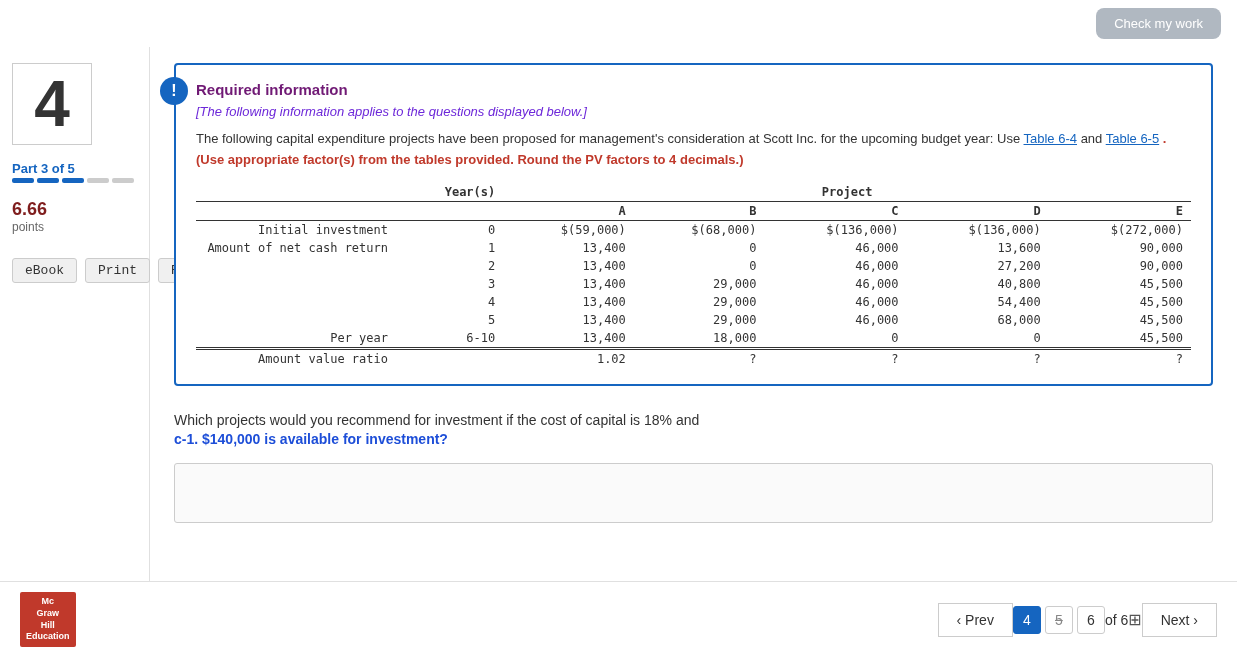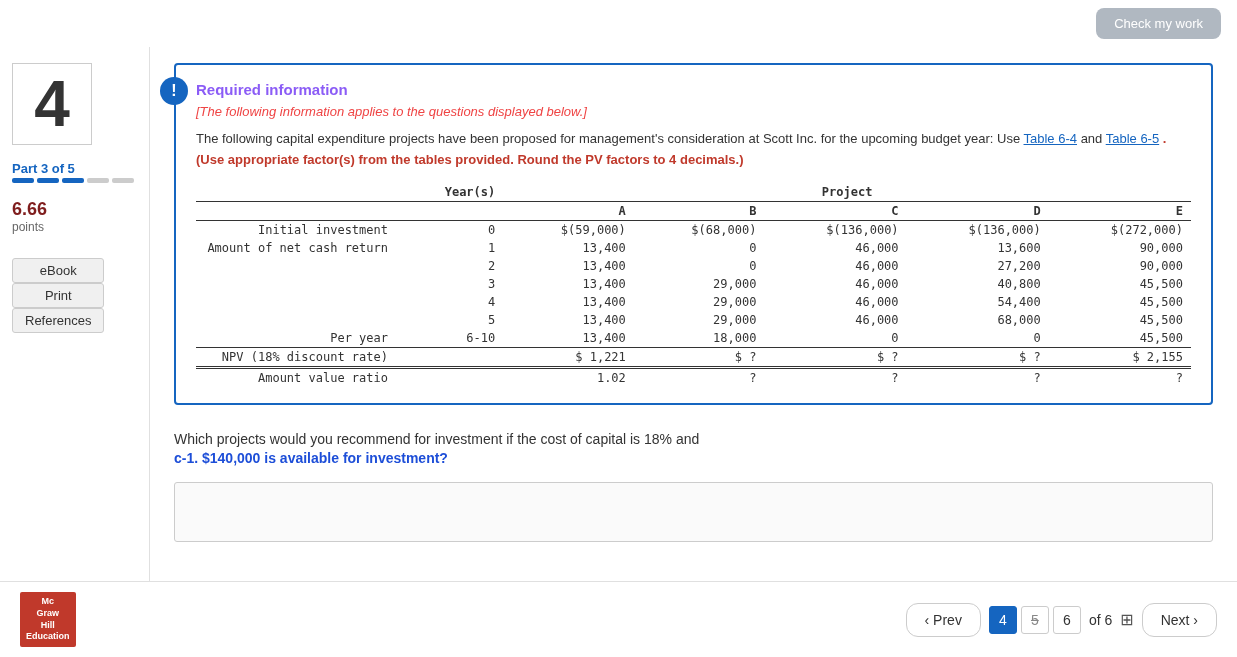--- a/index.html
+++ b/index.html
@@ -26,43 +26,43 @@
     .question-number {
       font-size: 64px; font-weight: bold; color: #333; line-height: 1;
       border: 1px solid #ccc; width: 80px; text-align: center; padding: 8px;
     }
     .part-label { font-size: 13px; color: #1565c0; font-weight: bold; }
     .part-progress { display: flex; gap: 3px; margin-top: 2px; }
     .progress-dot { width: 22px; height: 5px; background: #1565c0; border-radius: 2px; }
     .progress-dot.inactive { background: #ccc; }
     .points-value { font-size: 18px; font-weight: bold; color: #7f1d1d; }
     .points-label { font-size: 12px; color: #666; }
-    .sidebar-links { display: flex; flex-direction: column; gap: 0; margin-top: 8px; }
+    .sidebar-links { display: flex; gap: 8px; margin-top: 8px; font-family: Liberation Mono, monospace; }
     .sidebar-link {
       font-size: 13px; color: #333; background: #f0f0f0;
       border: 1px solid #ccc; border-radius: 3px; padding: 4px 12px;
       cursor: pointer; text-align: center; text-decoration: none;
     }
 
     
     .content-area { flex: 1; padding: 16px 24px; overflow-y: auto; }
 
     
     .info-box {
       border: 2px solid #1565c0; border-radius: 4px;
       padding: 16px 20px; background: #fff; position: relative; margin-bottom: 24px;
     }
     .info-icon {
       position: absolute; left: -16px; top: 12px;
       width: 28px; height: 28px; background: #1565c0; border-radius: 50%;
       display: flex; align-items: center; justify-content: center;
       color: #fff; font-weight: bold; font-size: 16px;
     }
-    .required-info-title { color: #8b5cf6; font-weight: bold; font-size: 15px; margin-bottom: 6px; }
-    .info-subtitle { font-style: italic; font-size: 13px; color: #ef4444; margin-bottom: 10px; }
+    .required-info-title { color: #701a75; font-weight: bold; font-size: 15px; margin-bottom: 6px; }
+    .info-subtitle { font-style: italic; font-size: 13px; color: #6d28d9; margin-bottom: 10px; }
     .info-text { font-size: 13px; line-height: 1.6; color: #333; }
     .info-text a { color: #1565c0; text-decoration: underline; cursor: pointer; }
     .info-text .bold-red { color: #c0392b; font-weight: bold; }
 
     
     .project-table {
       width: 100%; border-collapse: collapse; font-family: monospace; font-size: 12px;
       margin-top: 12px;
     }
     .project-table th, .project-table td {
@@ -79,31 +79,31 @@
     .question-text { font-size: 14px; color: #333; line-height: 1.5; }
     .question-sub { font-size: 14px; font-weight: bold; color: #1d4ed8; margin-bottom: 16px; }
 
     
     .answer-area { min-height: 60px; border: 1px solid #ccc; border-radius: 3px; padding: 10px; background: #fafafa; }
 
     
     .bottom-bar {
       display: flex; align-items: center; justify-content: center;
       padding: 10px 20px; border-top: 1px solid #e0e0e0;
-      background: #fff; gap: 8px;
+      background: #fff; gap: 0;
     }
     .mcgraw-logo {
       display: flex; flex-direction: column; align-items: center;
       background: #c0392b; color: #fff; font-size: 9px; font-weight: bold;
       padding: 4px 6px; border-radius: 2px; line-height: 1.3;
       margin-right: auto;
     }
     .nav-btn {
       background: #fff; border: 1px solid #ccc; padding: 8px 18px;
-      border-radius: 12px; cursor: pointer; font-size: 14px; color: #333;
+      border-radius: 0; cursor: pointer; font-size: 14px; color: #333;
       display: flex; align-items: center; gap: 4px;
     }
     .page-numbers { display: flex; align-items: center; gap: 4px; }
     .page-num {
       width: 28px; height: 28px; display: flex; align-items: center; justify-content: center;
       border: 1px solid #ccc; border-radius: 3px; cursor: pointer; font-size: 14px;
     }
     .page-num.active { background: #1565c0; color: #fff; border-color: #1565c0; }
     .page-num.strikethrough { text-decoration: line-through; color: #888; }
     .of-label { font-size: 14px; color: #333; text-align: right; }
@@ -236,29 +236,20 @@
             </tr>
             <tr>
               <td class="label-col">Per year</td>
               <td>6-10</td>
               <td>13,400</td>
               <td>18,000</td>
               <td>0</td>
               <td>0</td>
               <td>45,500</td>
             </tr>
-            <tr class="single-border-top">
-              <td class="label-col">NPV (18% discount rate)</td>
-              <td></td>
-              <td>$  1,221</td>
-              <td>$       ?</td>
-              <td>$       ?</td>
-              <td>$       ?</td>
-              <td>$  2,155</td>
-            </tr>
             <tr class="double-border-top">
               <td class="label-col">Amount value ratio</td>
               <td></td>
               <td>1.02</td>
               <td>?</td>
               <td>?</td>
               <td>?</td>
               <td>?</td>
             </tr>
           </tbody>

